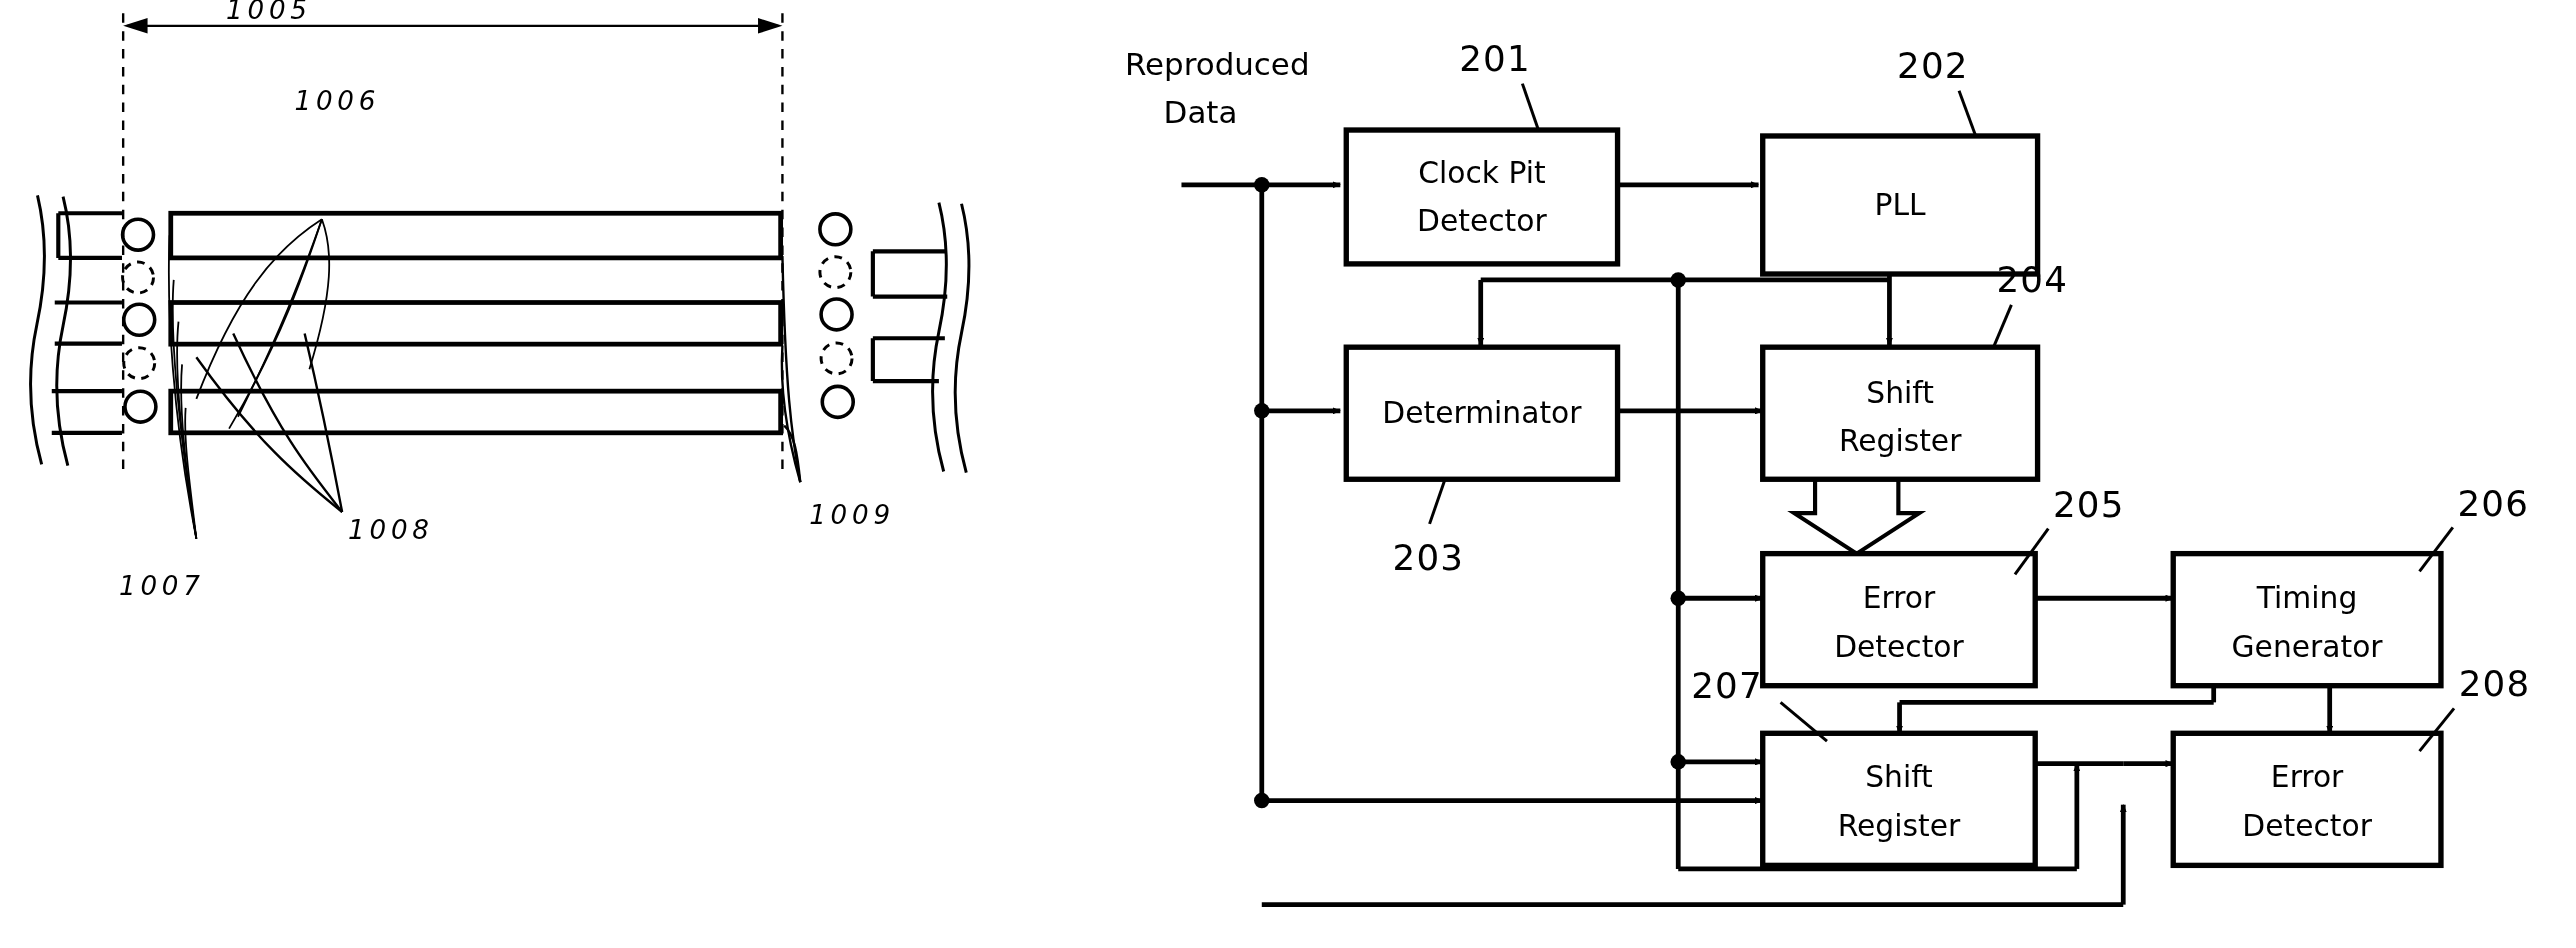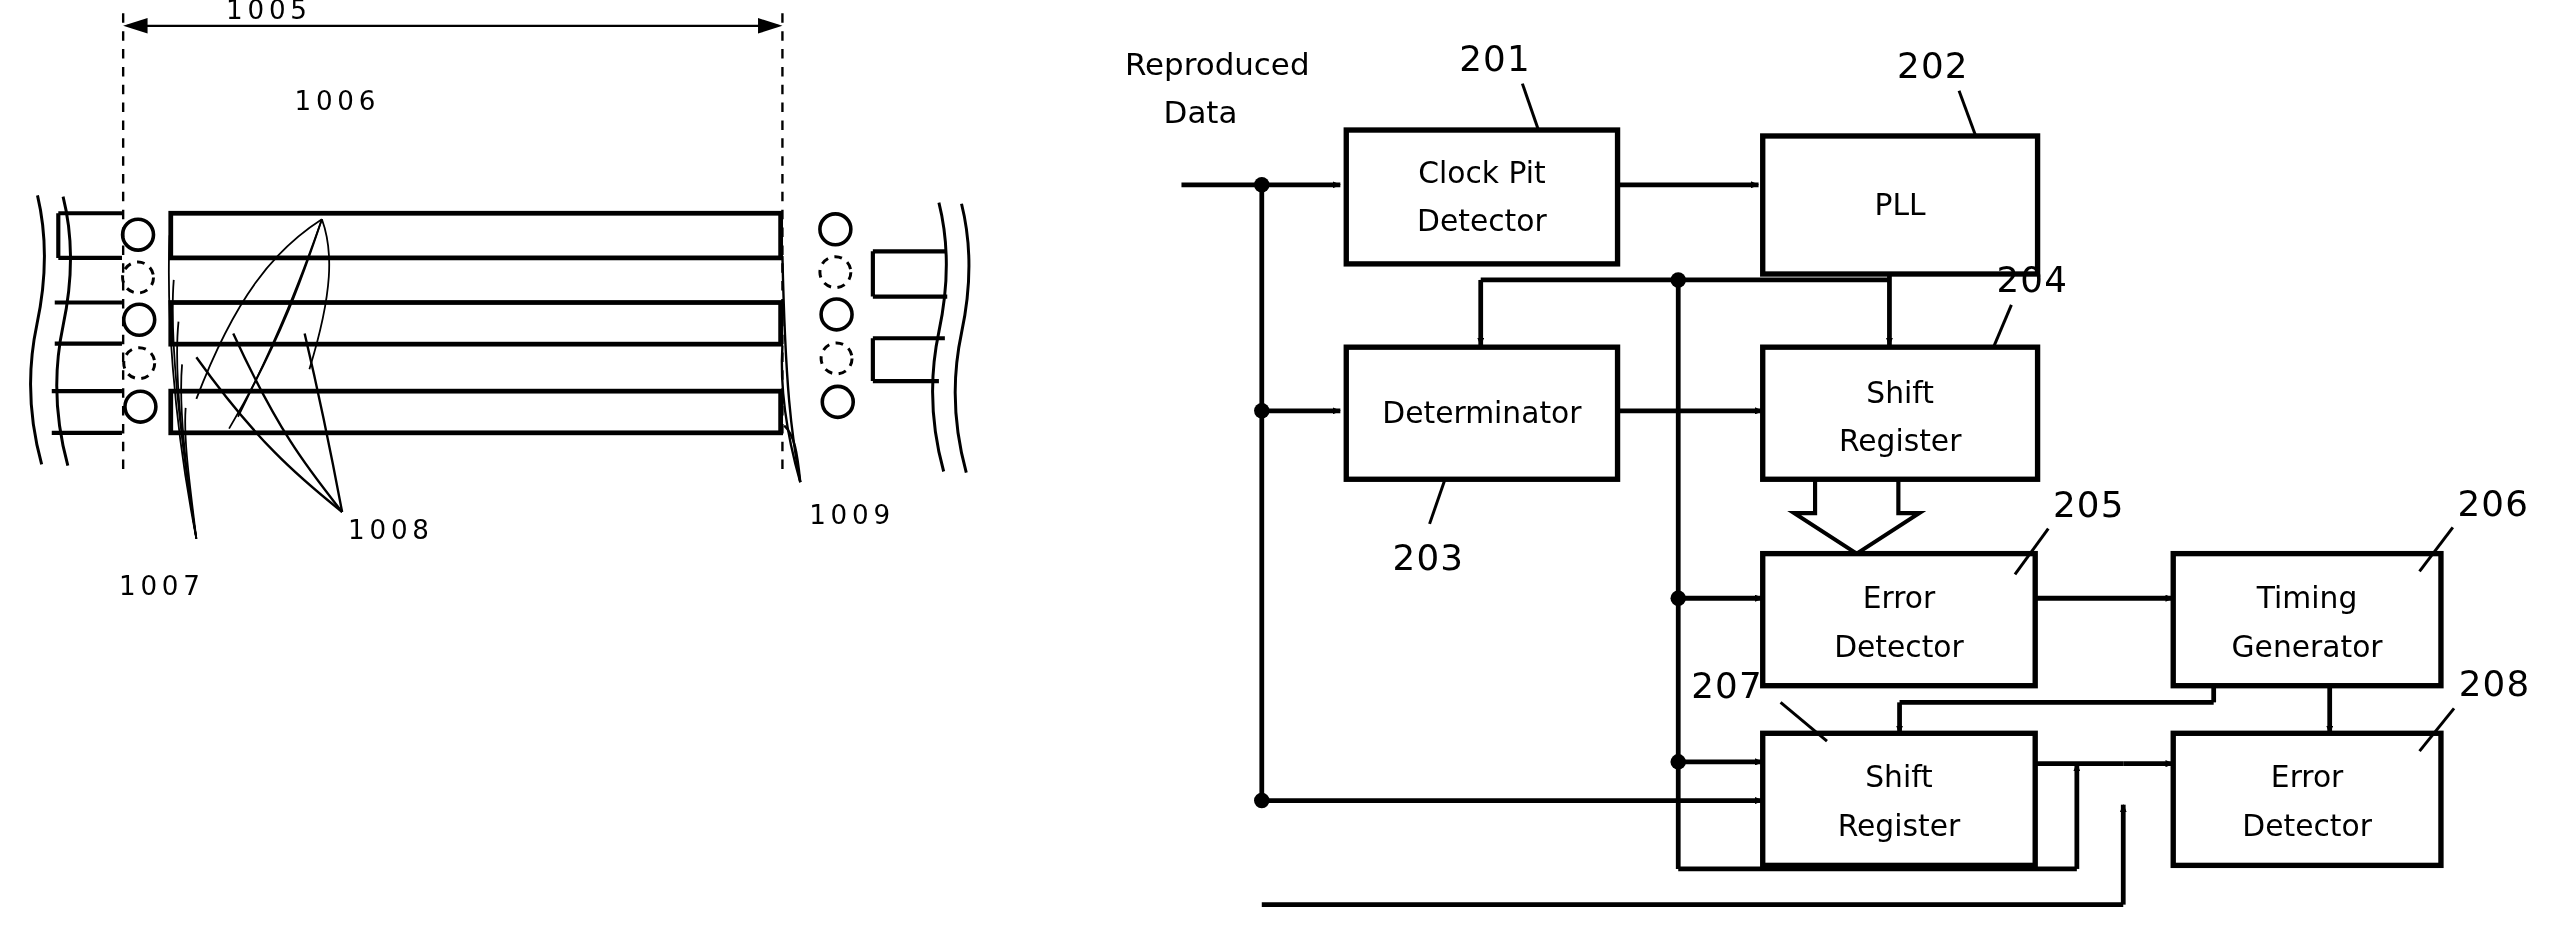--- a/index.html
+++ b/index.html
@@ -6,21 +6,21 @@
   body{width:2576px;height:949px;position:relative;
        font-family:"DejaVu Sans","Liberation Sans",sans-serif;
        color:#000;overflow:hidden;}
   .fig{position:absolute;top:0;left:0;}
   svg{display:block;}
   text{fill:#000;}
 </style>
 </head>
 <body>
 
-<div class="fig" style="left:0;top:0;width:1071px;height:655px;">
+<div class="fig" style="left:0;top:0;width:1071px;height:655px;font-style:italic;">
 <svg width="1071" height="655" viewBox="0 0 1800 1100">
 
   <line x1="207" y1="22" x2="207" y2="790" stroke="#000" stroke-width="4" stroke-dasharray="16 14"></line>
   <line x1="1315" y1="22" x2="1315" y2="790" stroke="#000" stroke-width="4" stroke-dasharray="16 14"></line>
 
   <g>
     <line x1="214" y1="43" x2="1308" y2="43" stroke="#000" stroke-width="4"></line>
     <polygon points="207,43 248,30 248,56" fill="#000"></polygon>
     <polygon points="1315,43 1274,30 1274,56" fill="#000"></polygon>
   </g>

